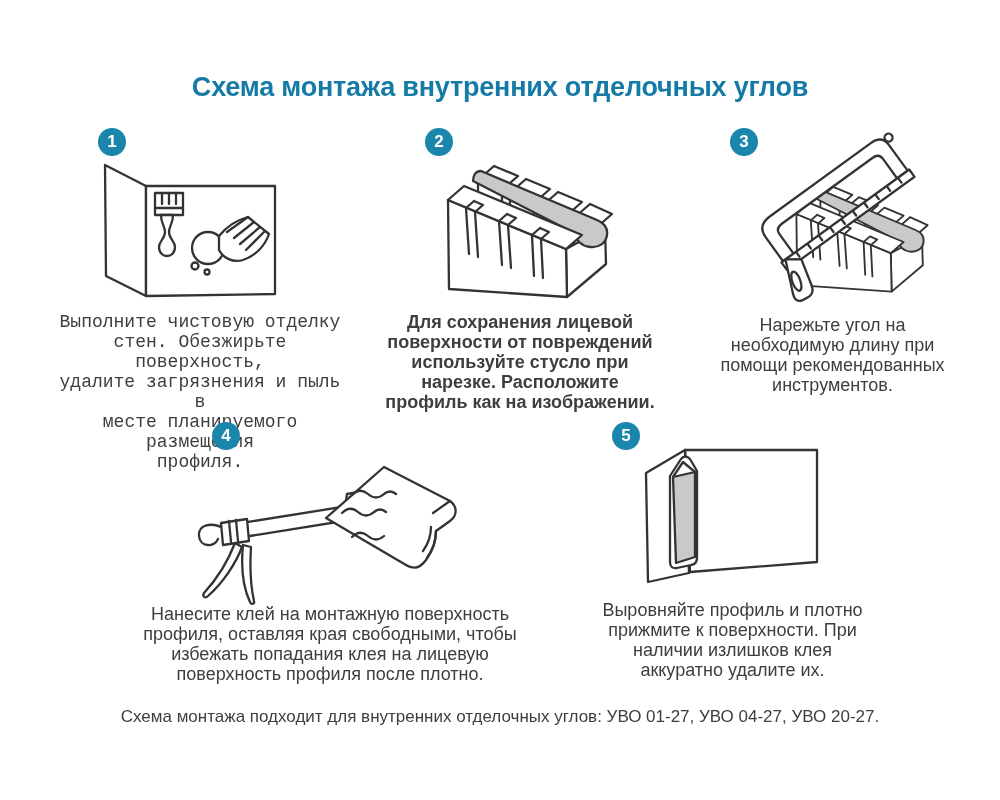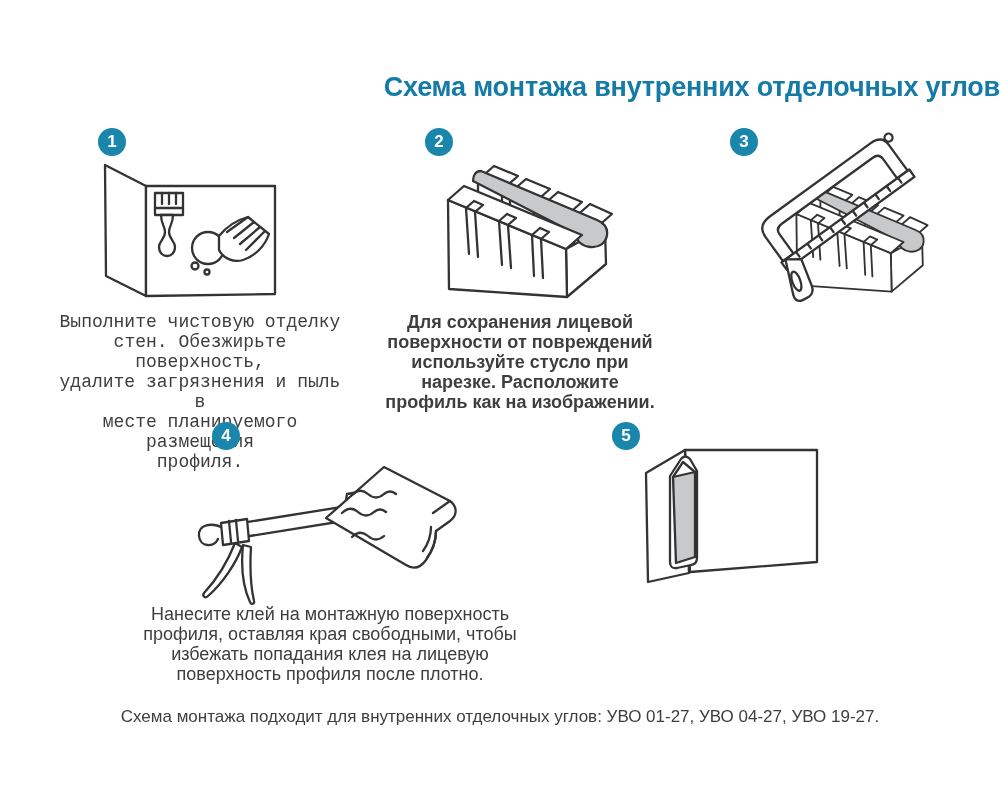--- a/index.html
+++ b/index.html
@@ -1,21 +1,21 @@
 <!DOCTYPE html>
 <html><head>
 <meta charset="utf-8">
 <style>
   html,body{margin:0;padding:0;background:#ffffff;}
   .canvas{
     position:relative;width:1000px;height:800px;background:#ffffff;
     font-family:"Liberation Sans",sans-serif;overflow:hidden;
   }
   .page-title{
-    position:absolute;top:72px;left:0;width:1000px;text-align:right;
+    position:absolute;top:72px;left:0;width:1000px;text-align:center;
     font-size:27px;font-weight:bold;color:#147aa6;letter-spacing:-0.2px;
   }
   .badge{
     position:absolute;width:28px;height:28px;border-radius:50%;
     background:#1b86ab;color:#ffffff;font-size:17px;font-weight:bold;
     display:flex;align-items:center;justify-content:center;
   }
   .step-text{
     position:absolute;font-size:18px;line-height:20px;color:#3e3e3e;
     text-align:center;white-space:pre-line;
@@ -117,20 +117,24 @@
     </g>
     <g transform="translate(30,96) rotate(-36)">
       <path d="M0,46 L0,16 Q0,2 16,2 L140,2 Q154,2 154,14 L154,46 L141,46 L141,22 Q141,15 133,15 L21,15 Q13,15 13,22 L13,46 Z"></path>
       <circle cx="158" cy="8" r="4"></circle>
       <path d="M-2,46 L156,46 L156,55 L-2,55 Z"></path>
       <path class="nofill" d="M16,47 V52 M30,47 V52 M44,47 V52 M58,47 V52 M72,47 V52 M86,47 V52 M100,47 V52 M114,47 V52 M128,47 V52 M142,47 V52"></path>
       <path d="M3,46 L-11,78 Q-15,87 -7,89 L0,90 Q7,90 9,82 L16,55 Z"></path>
       <ellipse cx="-1" cy="70" rx="4" ry="10" transform="rotate(16 -1 70)"></ellipse>
     </g>
   </svg>
+  <div class="step-text" style="left:700px;top:315px;width:265px;">Нарежьте угол на
+необходимую длину при
+помощи рекомендованных
+инструментов.</div>
 
   <div class="badge" style="left:212px;top:422px;">
     <span>4</span>
   </div>
   <svg class="illu" style="left:195px;top:455px;" width="310" height="150" viewBox="0 0 310 150">
     <g>
       <path class="nofill" d="M30,74 C16,66 3,70 4,81 C5,92 19,93 23,84"></path>
       <path d="M40,88 C33,106 22,124 9,138 C7,141 10,144 13,141 C28,128 41,108 47,92 Z"></path>
       <path d="M48,90 C46,110 47,130 55,147 C56,150 60,149 59,146 C55,128 55,108 56,92 Z"></path>
       <path d="M182,50 L232,40 L184,57 Z"></path>
@@ -157,16 +161,20 @@
     <g>
       <path d="M71,4 L203,4 L203,116 L76,126 Z"></path>
       <path d="M71,4 L32,27 L34,136 L75,127 Z"></path>
     </g>
     <g>
       <path d="M56,30 L67,13 Q71,8 76,13 L83,25 L83,112 Q83,118 77,119 L63,122 Q56,123 56,116 Z"></path>
       <path class="gray" d="M59,31 L81,26 L81,111 L62,117 Z"></path>
       <path class="nofill" d="M59,31 L69,16 L81,26"></path>
     </g>
   </svg>
+  <div class="step-text" style="left:570px;top:600px;width:325px;">Выровняйте профиль и плотно
+прижмите к поверхности. При
+наличии излишков клея
+аккуратно удалите их.</div>
 
-  <div class="footer-note">Схема монтажа подходит для внутренних отделочных углов: УВО 01-27, УВО 04-27, УВО 19-27.</div>
+  <div class="footer-note">Схема монтажа подходит для внутренних отделочных углов: УВО 01-27, УВО 04-27, УВО 20-27.</div>
 
 </div>
 
 </body></html>

